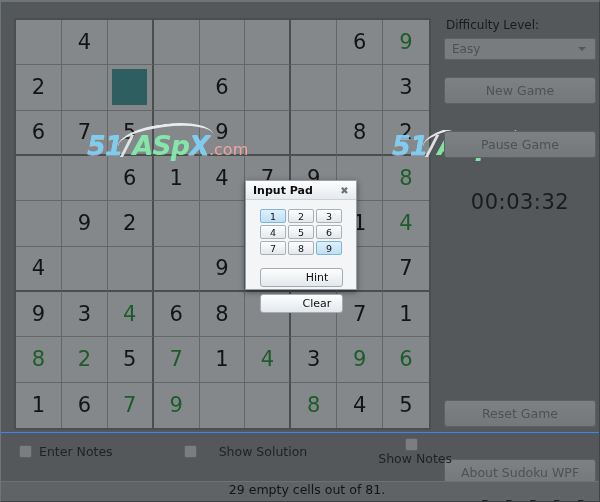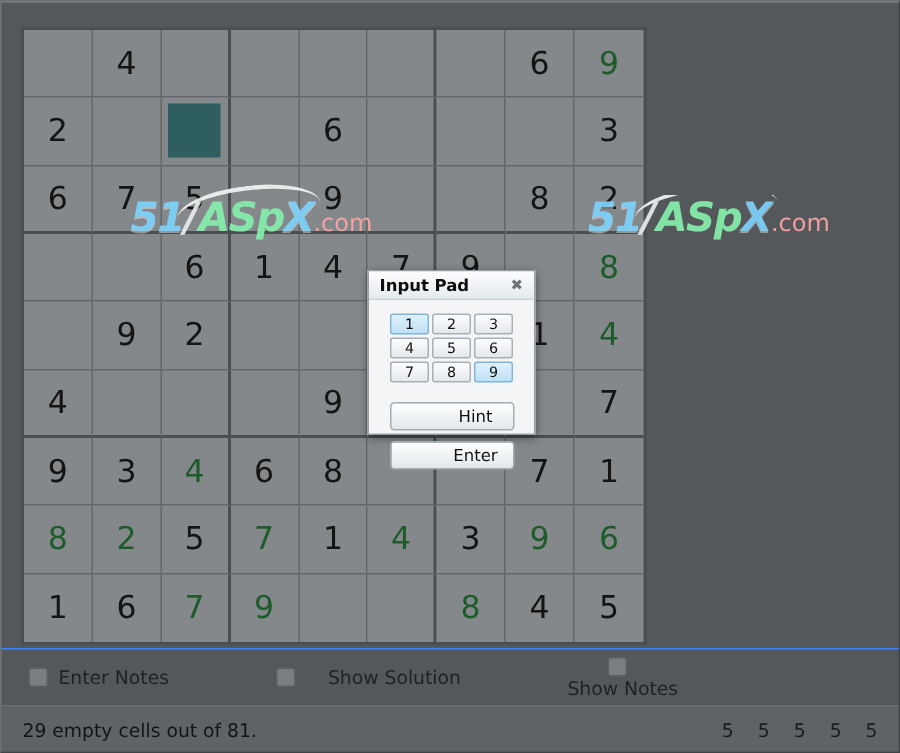--- a/index.html
+++ b/index.html
@@ -151,26 +151,27 @@
     border:1px solid #5c6063;
     border-radius:2px;
     margin-right:7px;
   }
   #chk-enter-notes   { margin-left:18px; }
   #chk-show-solution { margin-left:71px;gap:15px; }
   #chk-show-notes    { margin-left:71px;flex-direction:column; }
 
   
   #statusbar {
-    position:absolute; left:0; right:0; bottom:0; height:31px;
+    position:absolute; left:0; right:0; bottom:0; height:20px;
     background:#5f6366;
     border-top:1px solid #6d7174;
     display:flex; align-items:center;
     font-size:12.5px; color:#141414;
     font-family:"DejaVu Sans", sans-serif;
+    flex-direction:column;
   }
   #status-text { margin-left:14px; }
   #status-counters { margin-left:auto; margin-right:14px; display:flex; gap:16px; }
   #status-counters span { color:#1a1c1e; }
 
   
   #input-pad {
     position:absolute; left:244px; top:176px;
     width:112px; height:110px;
     background:#f3f5f7;
@@ -322,39 +323,55 @@
       <div class="wm" id="wm1">
         <span class="wm-arc"></span>
         <span class="w51">51</span><span class="slash">/</span><span class="wasp">ASp</span><span class="w51">X</span><span class="wdot">.com</span>
       </div>
       <div class="wm" id="wm2">
         <span class="wm-arc"></span>
         <span class="w51">51</span><span class="slash">/</span><span class="wasp">ASp</span><span class="w51">X</span><span class="wdot">.com</span>
       </div>
     </div>
 
+    <div id="panel">
+      <div class="panel-label">Difficulty Level:</div>
+
+      <div class="combo" id="difficulty-select">
+        <span>Easy</span>
+        <span class="arrow"></span>
+      </div>
+
+      <div class="btn" id="new-game">New Game</div>
+      <div class="btn" id="pause-game">Pause Game</div>
+
+      <div id="timer">00:03:32</div>
+
+      <div class="btn" id="reset-game">Reset Game</div>
+      <div class="btn" id="about-btn">About Sudoku WPF</div>
+    </div>
 
     <div id="input-pad">
       <div id="pad-titlebar">
         <span id="pad-title">Input Pad</span>
         <span id="pad-close">✖</span>
       </div>
       <div id="pad-numbers">
           <div class="numbtn hl">1</div>
           <div class="numbtn">2</div>
           <div class="numbtn">3</div>
           <div class="numbtn">4</div>
           <div class="numbtn">5</div>
           <div class="numbtn">6</div>
           <div class="numbtn">7</div>
           <div class="numbtn">8</div>
           <div class="numbtn hl">9</div>
         </div>
       <div class="padbtn" id="pad-hint">Hint</div>
-      <div class="padbtn" id="pad-clear">Enter</div>
+      <div class="padbtn" id="pad-clear">Clear</div>
     </div>
 
   </div>
 
   <div id="checkbar">
     <div class="chk" id="chk-enter-notes">
       <span class="box"></span>
       <span>Enter Notes</span>
     </div>
     <div class="chk" id="chk-show-solution">

